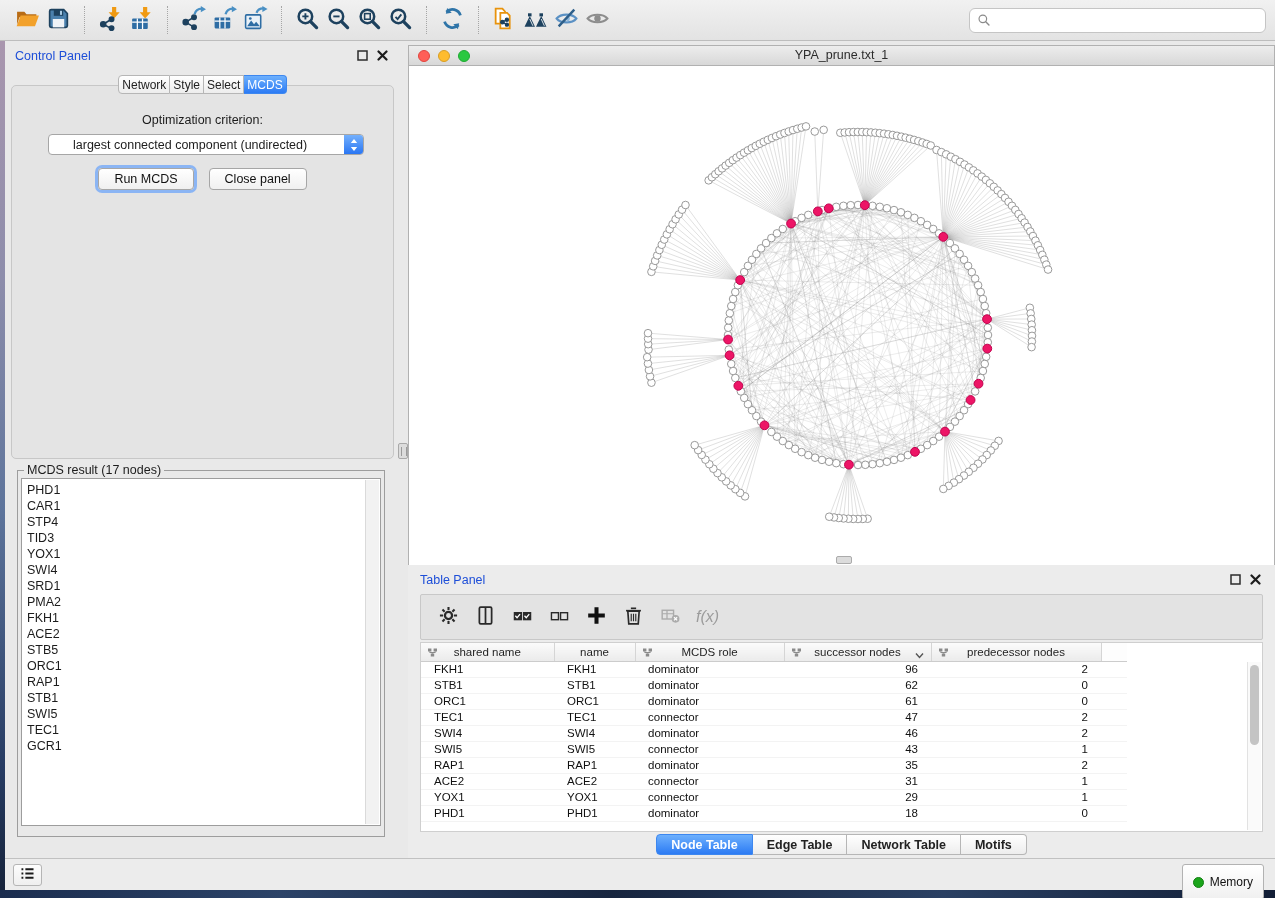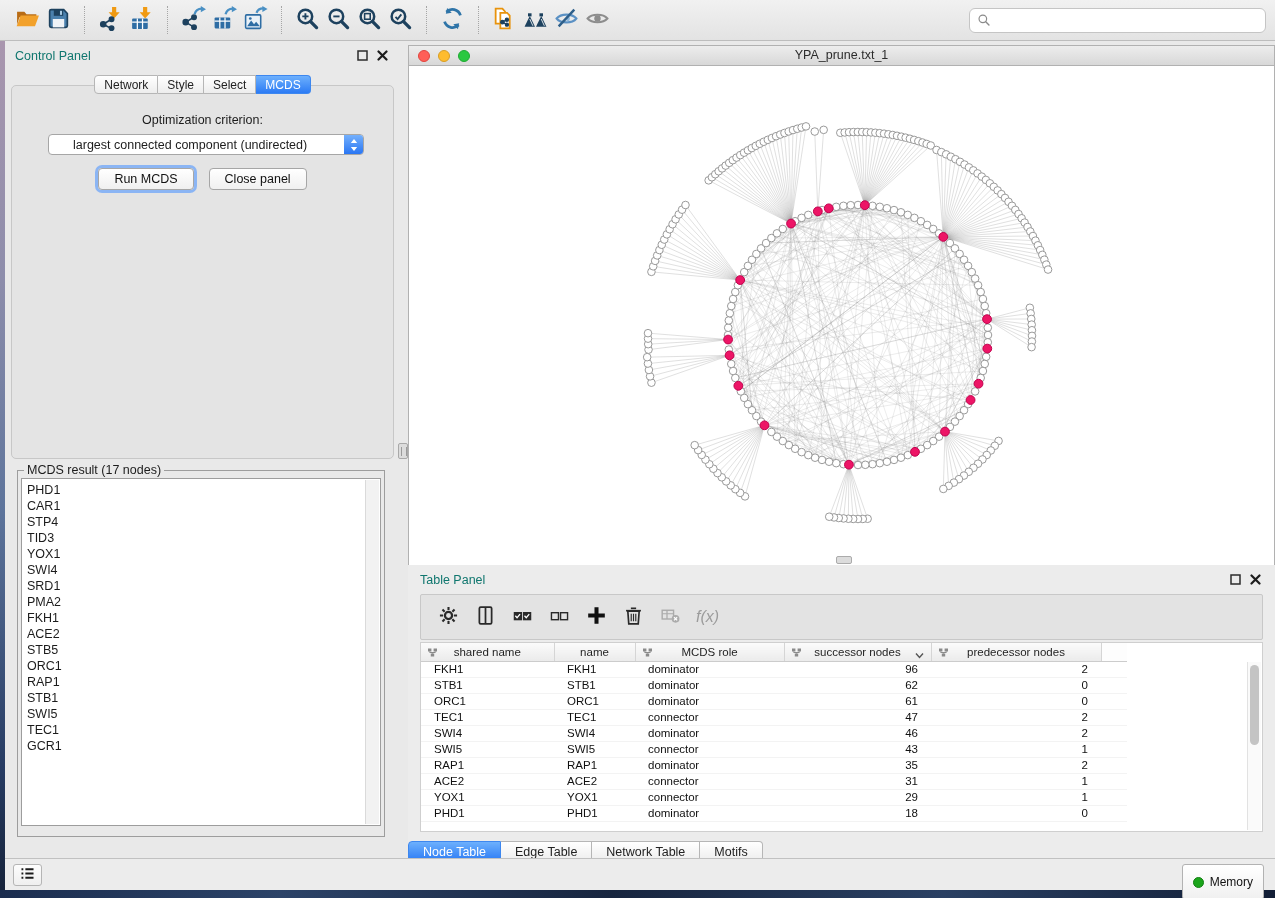--- a/index.html
+++ b/index.html
@@ -25,28 +25,28 @@
   }
   #search-box svg { width:14px; height:14px; flex:0 0 auto; }
   #search-box input { border:none; outline:none; flex:1; height:21px; background:transparent;
     font:12px "Liberation Sans",sans-serif; padding:0 6px 0 4px; }
   
   #wall-left { position:absolute; left:0; top:41px; width:5px; height:857px;
     background:linear-gradient(#a996ae, #8d8dab 28%, #5d749b 55%, #273c63 85%, #152138); }
   #wall-bottom { position:absolute; left:0; top:890px; width:1275px; height:8px;
     background:linear-gradient(90deg,#1b2d4f,#2c4368 22%,#17253f 48%,#2a4063 74%,#121e36); }
   
-  .panel-head { display:flex; align-items:center; font-size:12.5px; color:#0f766e; }
+  .panel-head { display:flex; align-items:center; font-size:12.5px; color:#1d4ed8; }
   .win-btns { margin-left:auto; display:flex; align-items:center; gap:9px; }
   .win-btns svg { width:11px; height:11px; display:block; }
   
   #control-panel { position:absolute; left:5px; top:41px; width:395px; height:817px; background:#e9e9e9; }
   #control-panel .panel-head { height:27px; padding:2px 12px 0 10px; }
   #cp-tabs { position:absolute; left:0; top:34px; width:100%; display:flex; justify-content:center; z-index:2; }
-  .seg-tab { height:19px; line-height:18px; padding:0 9px; font-size:12px; color:#222;
+  .seg-tab { height:19px; line-height:18px; padding:0 3px; font-size:12px; color:#222;
     background:linear-gradient(#ffffff,#ededed); border:1px solid #b6b6b6; border-left:none; }
   .seg-tab:first-child { border-left:1px solid #b6b6b6; border-radius:4px 0 0 4px; }
   .seg-tab:last-child { border-radius:0 4px 4px 0; }
   .seg-tab.active { background:linear-gradient(#6db0fd,#2c7bf4); color:#fff; border-color:#3d87ef; }
   #cp-content { position:absolute; left:6px; top:44px; width:383px; height:374px;
     background:#e4e4e4; border:1px solid #c7c7c7; border-radius:5px; }
   #opt-label { position:absolute; left:0; top:27px; width:100%; text-align:center; font-size:12.5px; }
   #criterion-combo { position:absolute; left:36px; top:48px; width:316px; height:21px;
     background:#fff; border:1px solid #a6a6a6; border-radius:4px; font-size:12.5px;
     display:flex; align-items:center; padding-left:24px; }
@@ -99,21 +99,21 @@
   #node-table th.filler { background:#fdfdfd; border-right:none; }
   #node-table th .hicon { position:absolute; left:6px; top:4px; }
   #node-table th .sort { position:absolute; right:7px; top:6px; }
   #node-table td { height:16px; font-size:11.5px; color:#111; padding:0 13px;
     white-space:nowrap; overflow:hidden; border-bottom:1px solid #f3f3f3; }
   #node-table td.num { text-align:right; }
   #tp-scroll { position:absolute; right:1px; top:19px; bottom:1px; width:14px;
     background:#fafafa; border-left:1px solid #e2e2e2; }
   #tp-scroll .thumb { position:absolute; left:2px; right:2px; top:3px; height:80px;
     background:#c4c4c4; border-radius:5px; }
-  #tp-tabs { position:absolute; left:0; top:276px; width:100%; display:flex; justify-content:flex-start; }
+  #tp-tabs { position:absolute; left:0; top:269px; width:100%; display:flex; justify-content:center;font-weight:bold; }
   .bt-tab { height:21px; line-height:20px; padding:0 14px; font-size:12.5px; }
   
   #statusbar { position:absolute; left:5px; top:858px; width:1270px; height:32px;
     background:#ececec; border-top:1px solid #c1c1c1; }
   #levels-btn { position:absolute; left:8px; top:5px; width:29px; height:22px;
     background:linear-gradient(#fdfdfd,#efefef); border:1px solid #b5b5b5; border-radius:3px;
     display:flex; align-items:center; justify-content:center; }
   #memory-btn { position:absolute; right:11px; top:5px; height:36px; padding:0 10px;
     background:linear-gradient(#ffffff,#f0f0f0); border:1px solid #b2b2b2; border-radius:3px;
     display:flex; align-items:center; gap:6px; font-size:12px; color:#111; }

